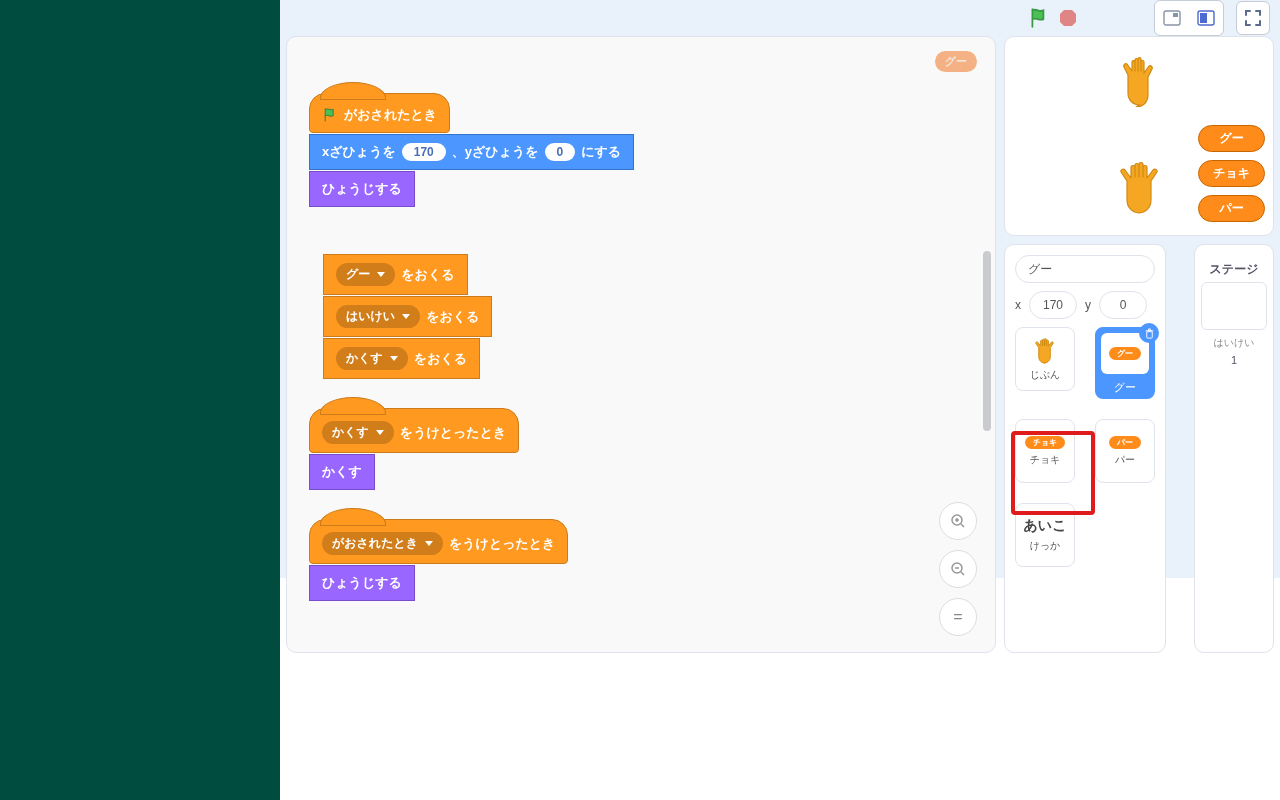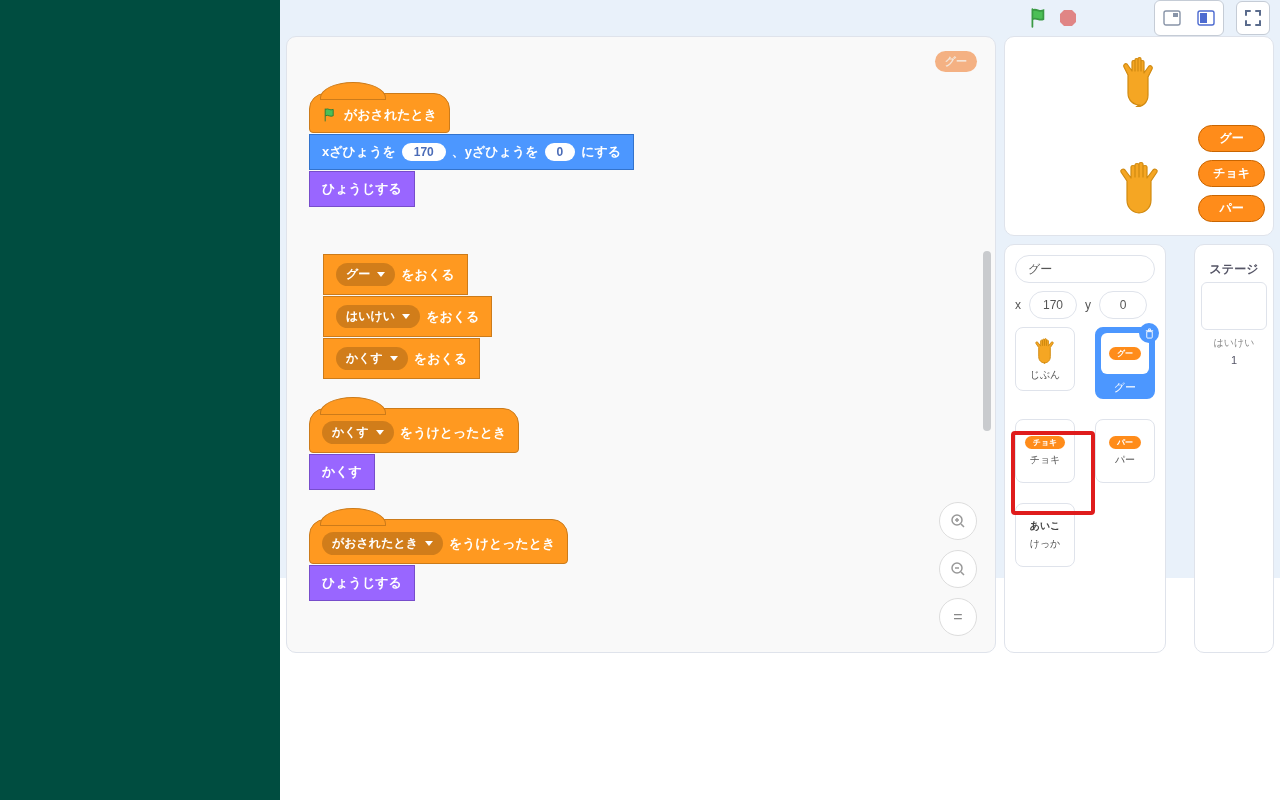--- a/index.html
+++ b/index.html
@@ -246,21 +246,21 @@
             <div class="sprite-tile">
               <span class="tiny-pill">チョキ</span>
               <span class="tlabel">チョキ</span>
             </div>
 
             <div class="sprite-tile">
               <span class="tiny-pill">パー</span>
               <span class="tlabel">パー</span>
             </div>
             <div class="sprite-tile">
-              <span style="font-size:10px;font-weight:700;color:#444;">あいこ</span>
+              <span style="font-size:14px;font-weight:700;color:#444;">あいこ</span>
               <span class="tlabel">けっか</span>
             </div>
           </div>
           <div class="red-highlight" style="left:6px; top:186px; width:84px; height:84px;"></div>
         </div>
 
         <div class="stage-pane">
           <div style="font-weight:600;">ステージ</div>
           <div class="stage-thumb"></div>
           <div style="font-size:10px;color:#888;">はいけい</div>

